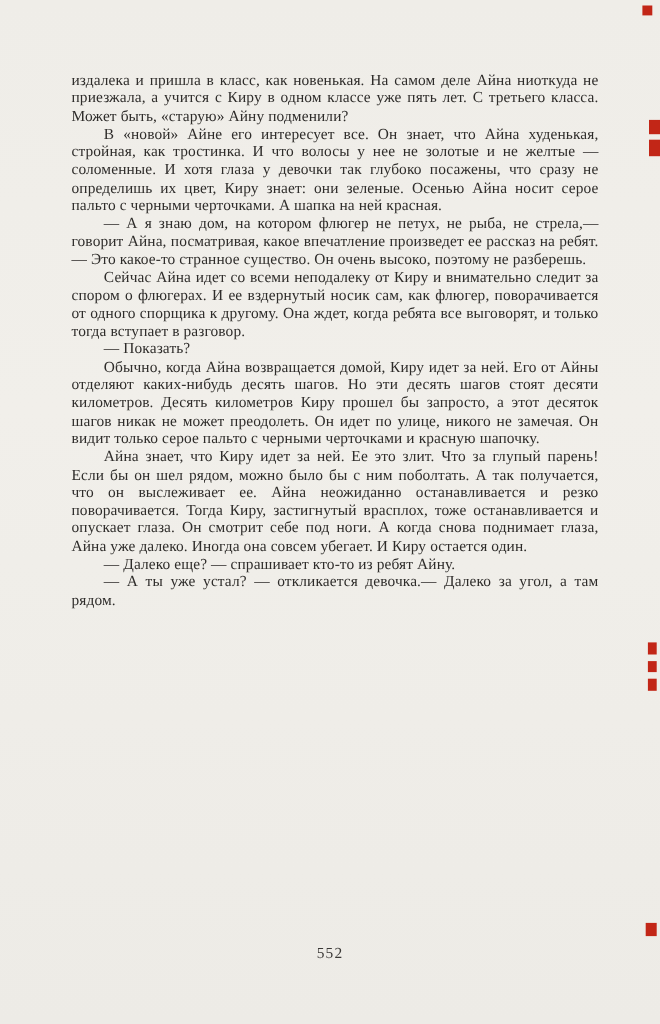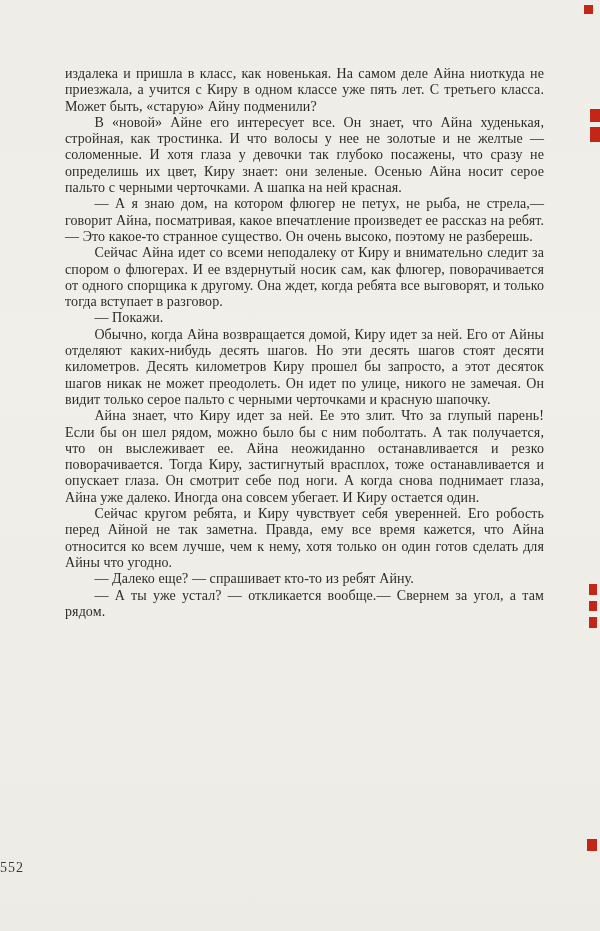--- a/index.html
+++ b/index.html
@@ -37,20 +37,21 @@
     -webkit-hyphens: auto;
   }
   .para.no-indent {
     text-indent: 0;
   }
   .page-number {
     position: absolute;
     left: 0;
     top: 860px;
     width: 600px;
+    text-align: center;
     color: #3a3836;
     font-size: 14px;
     letter-spacing: 1px;
   }
   .edge-mark {
     position: absolute;
     background: #c22617;
   }
   .m1 { left: 584px; top: 5px;   width: 9px;  height: 9px; }
   .m2 { left: 590px; top: 109px; width: 10px; height: 13px; }
@@ -63,26 +64,25 @@
 </head>
 <body>
 
 <div class="scan-page">
 
   <div class="text-block">
     <p class="para no-indent">издалека и пришла в класс, как новенькая. На самом деле Айна ниоткуда не приезжала, а учится с Киру в одном классе уже пять лет. С третьего класса. Может быть, «старую» Айну подменили?</p>
     <p class="para">В «новой» Айне его интересует все. Он знает, что Айна худенькая, стройная, как тростинка. И что волосы у нее не золотые и не желтые — соломенные. И хотя глаза у девочки так глубоко посажены, что сразу не определишь их цвет, Киру знает: они зеленые. Осенью Айна носит серое пальто с черными черточками. А шапка на ней красная.</p>
     <p class="para">— А я знаю дом, на котором флюгер не петух, не рыба, не стрела,— говорит Айна, посматривая, какое впечатление произведет ее рассказ на ребят.— Это какое-то странное существо. Он очень высоко, поэтому не разберешь.</p>
     <p class="para">Сейчас Айна идет со всеми неподалеку от Киру и внимательно следит за спором о флюгерах. И ее вздернутый носик сам, как флюгер, поворачивается от одного спорщика к другому. Она ждет, когда ребята все выговорят, и только тогда вступает в разговор.</p>
-    <p class="para">— Покажи.</p>
+    <p class="para">— Показать?</p>
     <p class="para">Обычно, когда Айна возвращается домой, Киру идет за ней. Его от Айны отделяют каких-нибудь десять шагов. Но эти десять шагов стоят десяти километров. Десять километров Киру прошел бы запросто, а этот десяток шагов никак не может преодолеть. Он идет по улице, никого не замечая. Он видит только серое пальто с черными черточками и красную шапочку.</p>
     <p class="para">Айна знает, что Киру идет за ней. Ее это злит. Что за глупый парень! Если бы он шел рядом, можно было бы с ним поболтать. А так получается, что он выслеживает ее. Айна неожиданно останавливается и резко поворачивается. Тогда Киру, застигнутый врасплох, тоже останавливается и опускает глаза. Он смотрит себе под ноги. А когда снова поднимает глаза, Айна уже далеко. Иногда она совсем убегает. И Киру остается один.</p>
-    <p class="para">Сейчас кругом ребята, и Киру чувствует себя уверенней. Его робость перед Айной не так заметна. Правда, ему все время кажется, что Айна относится ко всем лучше, чем к нему, хотя только он один готов сделать для Айны что угодно.</p>
     <p class="para">— Далеко еще? — спрашивает кто-то из ребят Айну.</p>
-    <p class="para">— А ты уже устал? — откликается вообще.— Свернем за угол, а там рядом.</p>
+    <p class="para">— А ты уже устал? — откликается девочка.— Далеко за угол, а там рядом.</p>
   </div>
 
   <div class="page-number">552</div>
 
   <div class="edge-mark m1"></div>
   <div class="edge-mark m2"></div>
   <div class="edge-mark m3"></div>
   <div class="edge-mark m4"></div>
   <div class="edge-mark m5"></div>
   <div class="edge-mark m6"></div>

